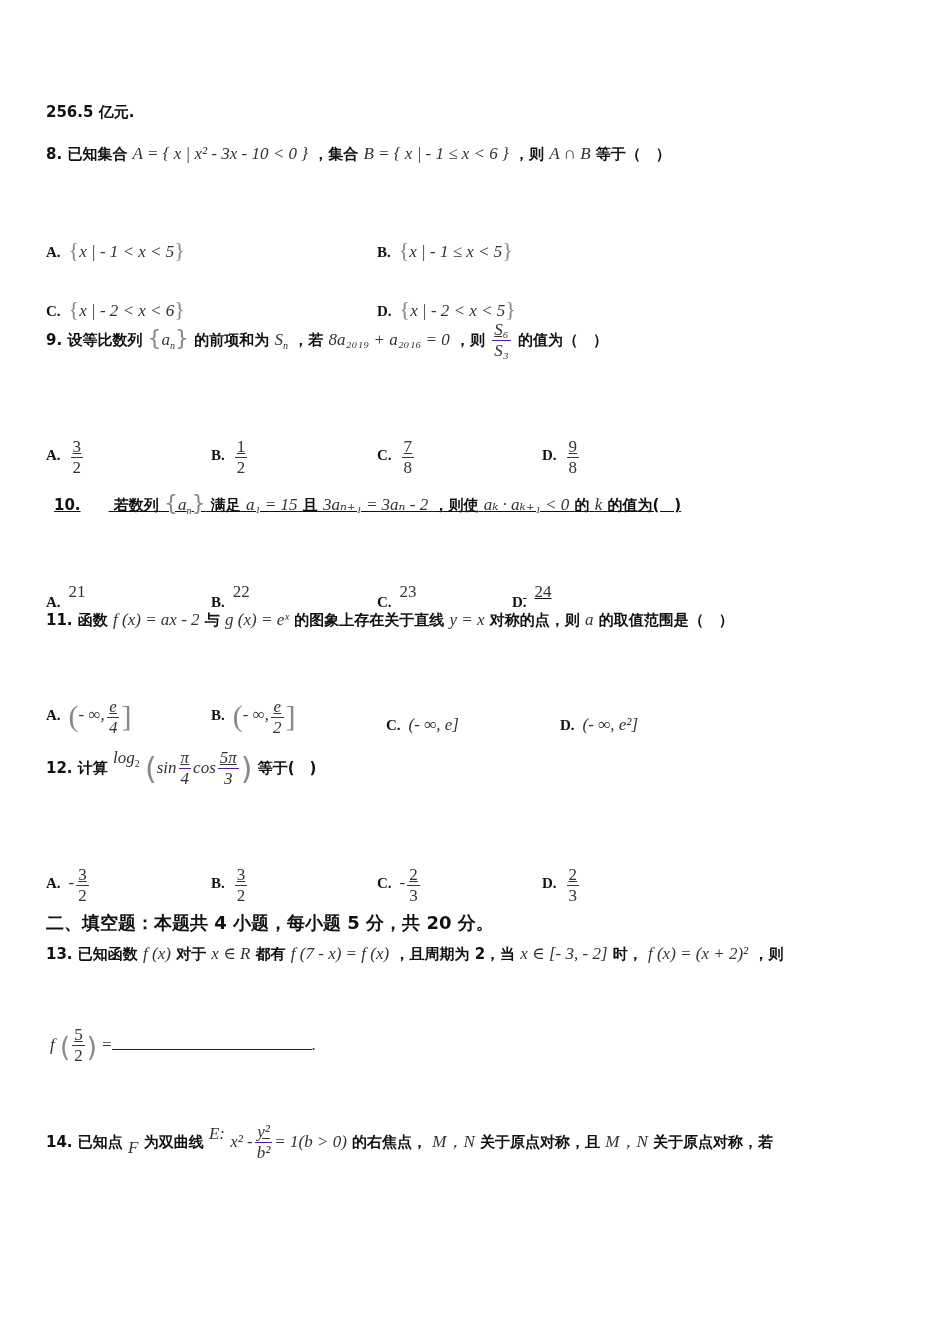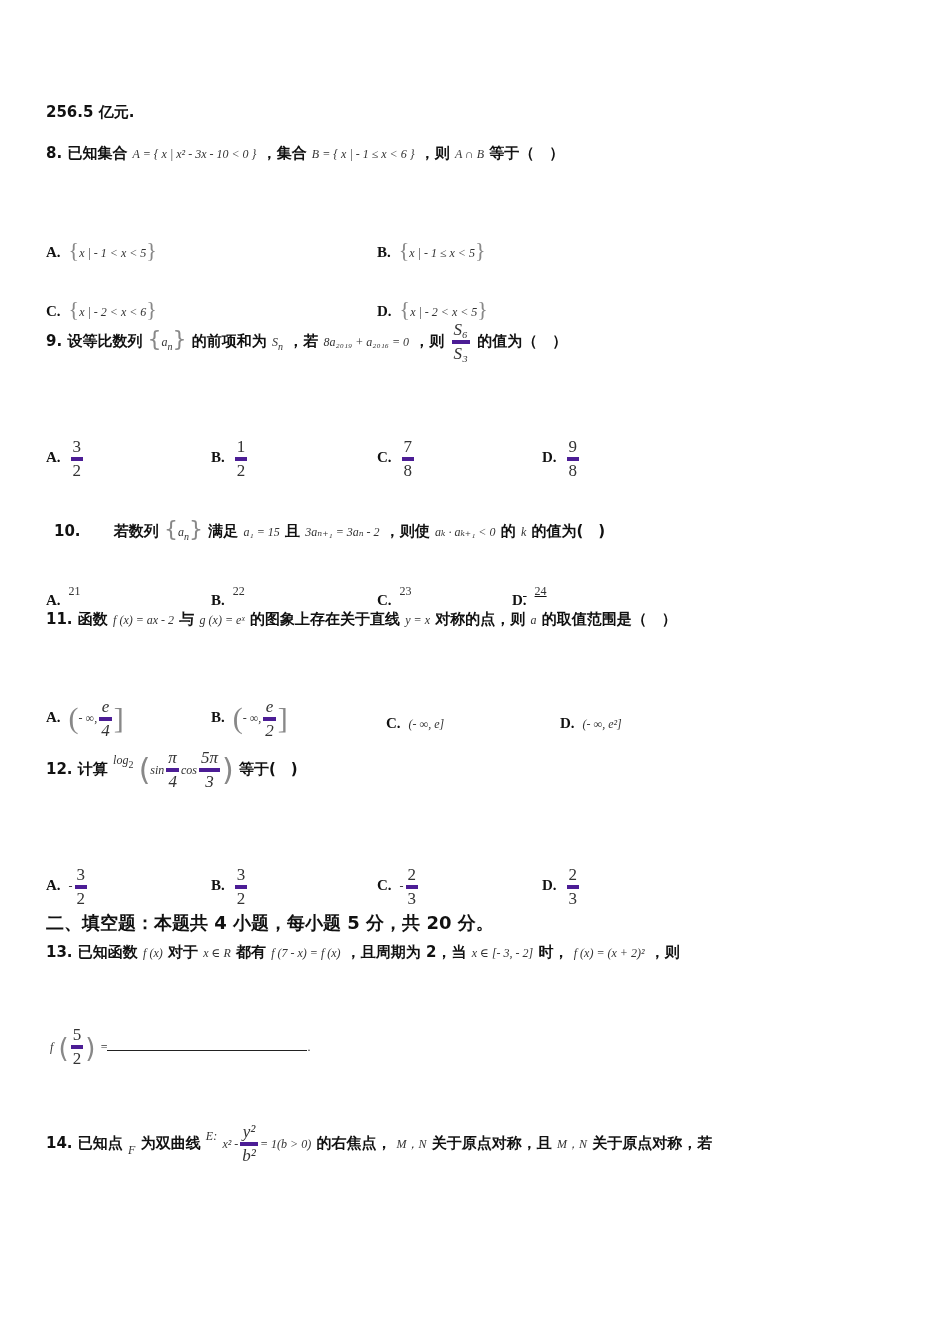--- a/index.html
+++ b/index.html
@@ -1,26 +1,26 @@
 <!DOCTYPE html>
 <html><head>
 <meta charset="utf-8">
 <style>
   html, body { margin: 0; padding: 0; background: #ffffff; }
   body { width: 950px; height: 1344px; position: relative; overflow: hidden;
          font-family: "DejaVu Serif", "Liberation Serif", serif; color: #111; }
   .line { position: absolute; left: 46px; white-space: nowrap; font-size: 15px; font-weight: bold;
           font-family: "DejaVu Sans", "Liberation Sans", sans-serif; }
-  .m { font-family: "Liberation Serif", "DejaVu Serif", serif; font-weight: normal; font-size: 12px; color: #333; }
+  .m { font-family: "Liberation Serif", "DejaVu Serif", serif; font-weight: normal; font-size: 17px; color: #333; }
   .mi { font-style: italic; }
   .sub { font-size: 10px; vertical-align: -4px; }
   .brace { color: #888; font-weight: normal; font-size: 22px; }
   .frac { display: inline-block; vertical-align: middle; text-align: center; font-family: "Liberation Serif", serif;
           font-weight: normal; font-size: 17px; color: #333; line-height: 1.15; margin: 0 2px; }
-  .frac .num { display: block; border-bottom: 4px solid #4c1d95; padding: 0 2px; }
+  .frac .num { display: block; border-bottom: 1px solid #4c1d95; padding: 0 2px; text-decoration: underline; }
   .frac .den { display: block; padding: 0 2px; }
   .opt { position: absolute; white-space: nowrap; font-size: 15px; font-weight: bold;
          font-family: "Liberation Serif", "DejaVu Serif", serif; margin-top: 37px; }
   .opt .lbl { margin-right: 8px; }
   .blank { display: inline-block; width: 200px; border-bottom: 1px solid #222; height: 16px; vertical-align: baseline; }
   .big { font-size: 30px; color: #888; font-weight: normal; vertical-align: -6px; }
 </style>
 </head>
 <body>
 
@@ -69,21 +69,21 @@
 <div class="opt" style="left:211px; top:400px;">
   <span class="lbl">B.</span><span class="frac"><span class="num">1</span><span class="den">2</span></span>
 </div>
 <div class="opt" style="left:377px; top:400px;">
   <span class="lbl">C.</span><span class="frac"><span class="num">7</span><span class="den">8</span></span>
 </div>
 <div class="opt" style="left:542px; top:400px;">
   <span class="lbl">D.</span><span class="frac"><span class="num">9</span><span class="den">8</span></span>
 </div>
 
-<div class="line" style="left:54px; top:516px;">
+<div class="line" style="left:54px; top:490px;text-decoration:underline;">
   <span style="margin-right:28px;">10.</span>
   <span>若数列</span>
   <span class="brace">{</span><span class="m mi">a</span><span class="m sub mi">n</span><span class="brace">}</span>
   <span>满足</span>
   <span class="m mi">a₁ = 15</span>
   <span>且</span>
   <span class="m mi">3aₙ₊₁ = 3aₙ - 2</span>
   <span>，则使</span>
   <span class="m mi">aₖ · aₖ₊₁ &lt; 0</span>
   <span>的</span>

